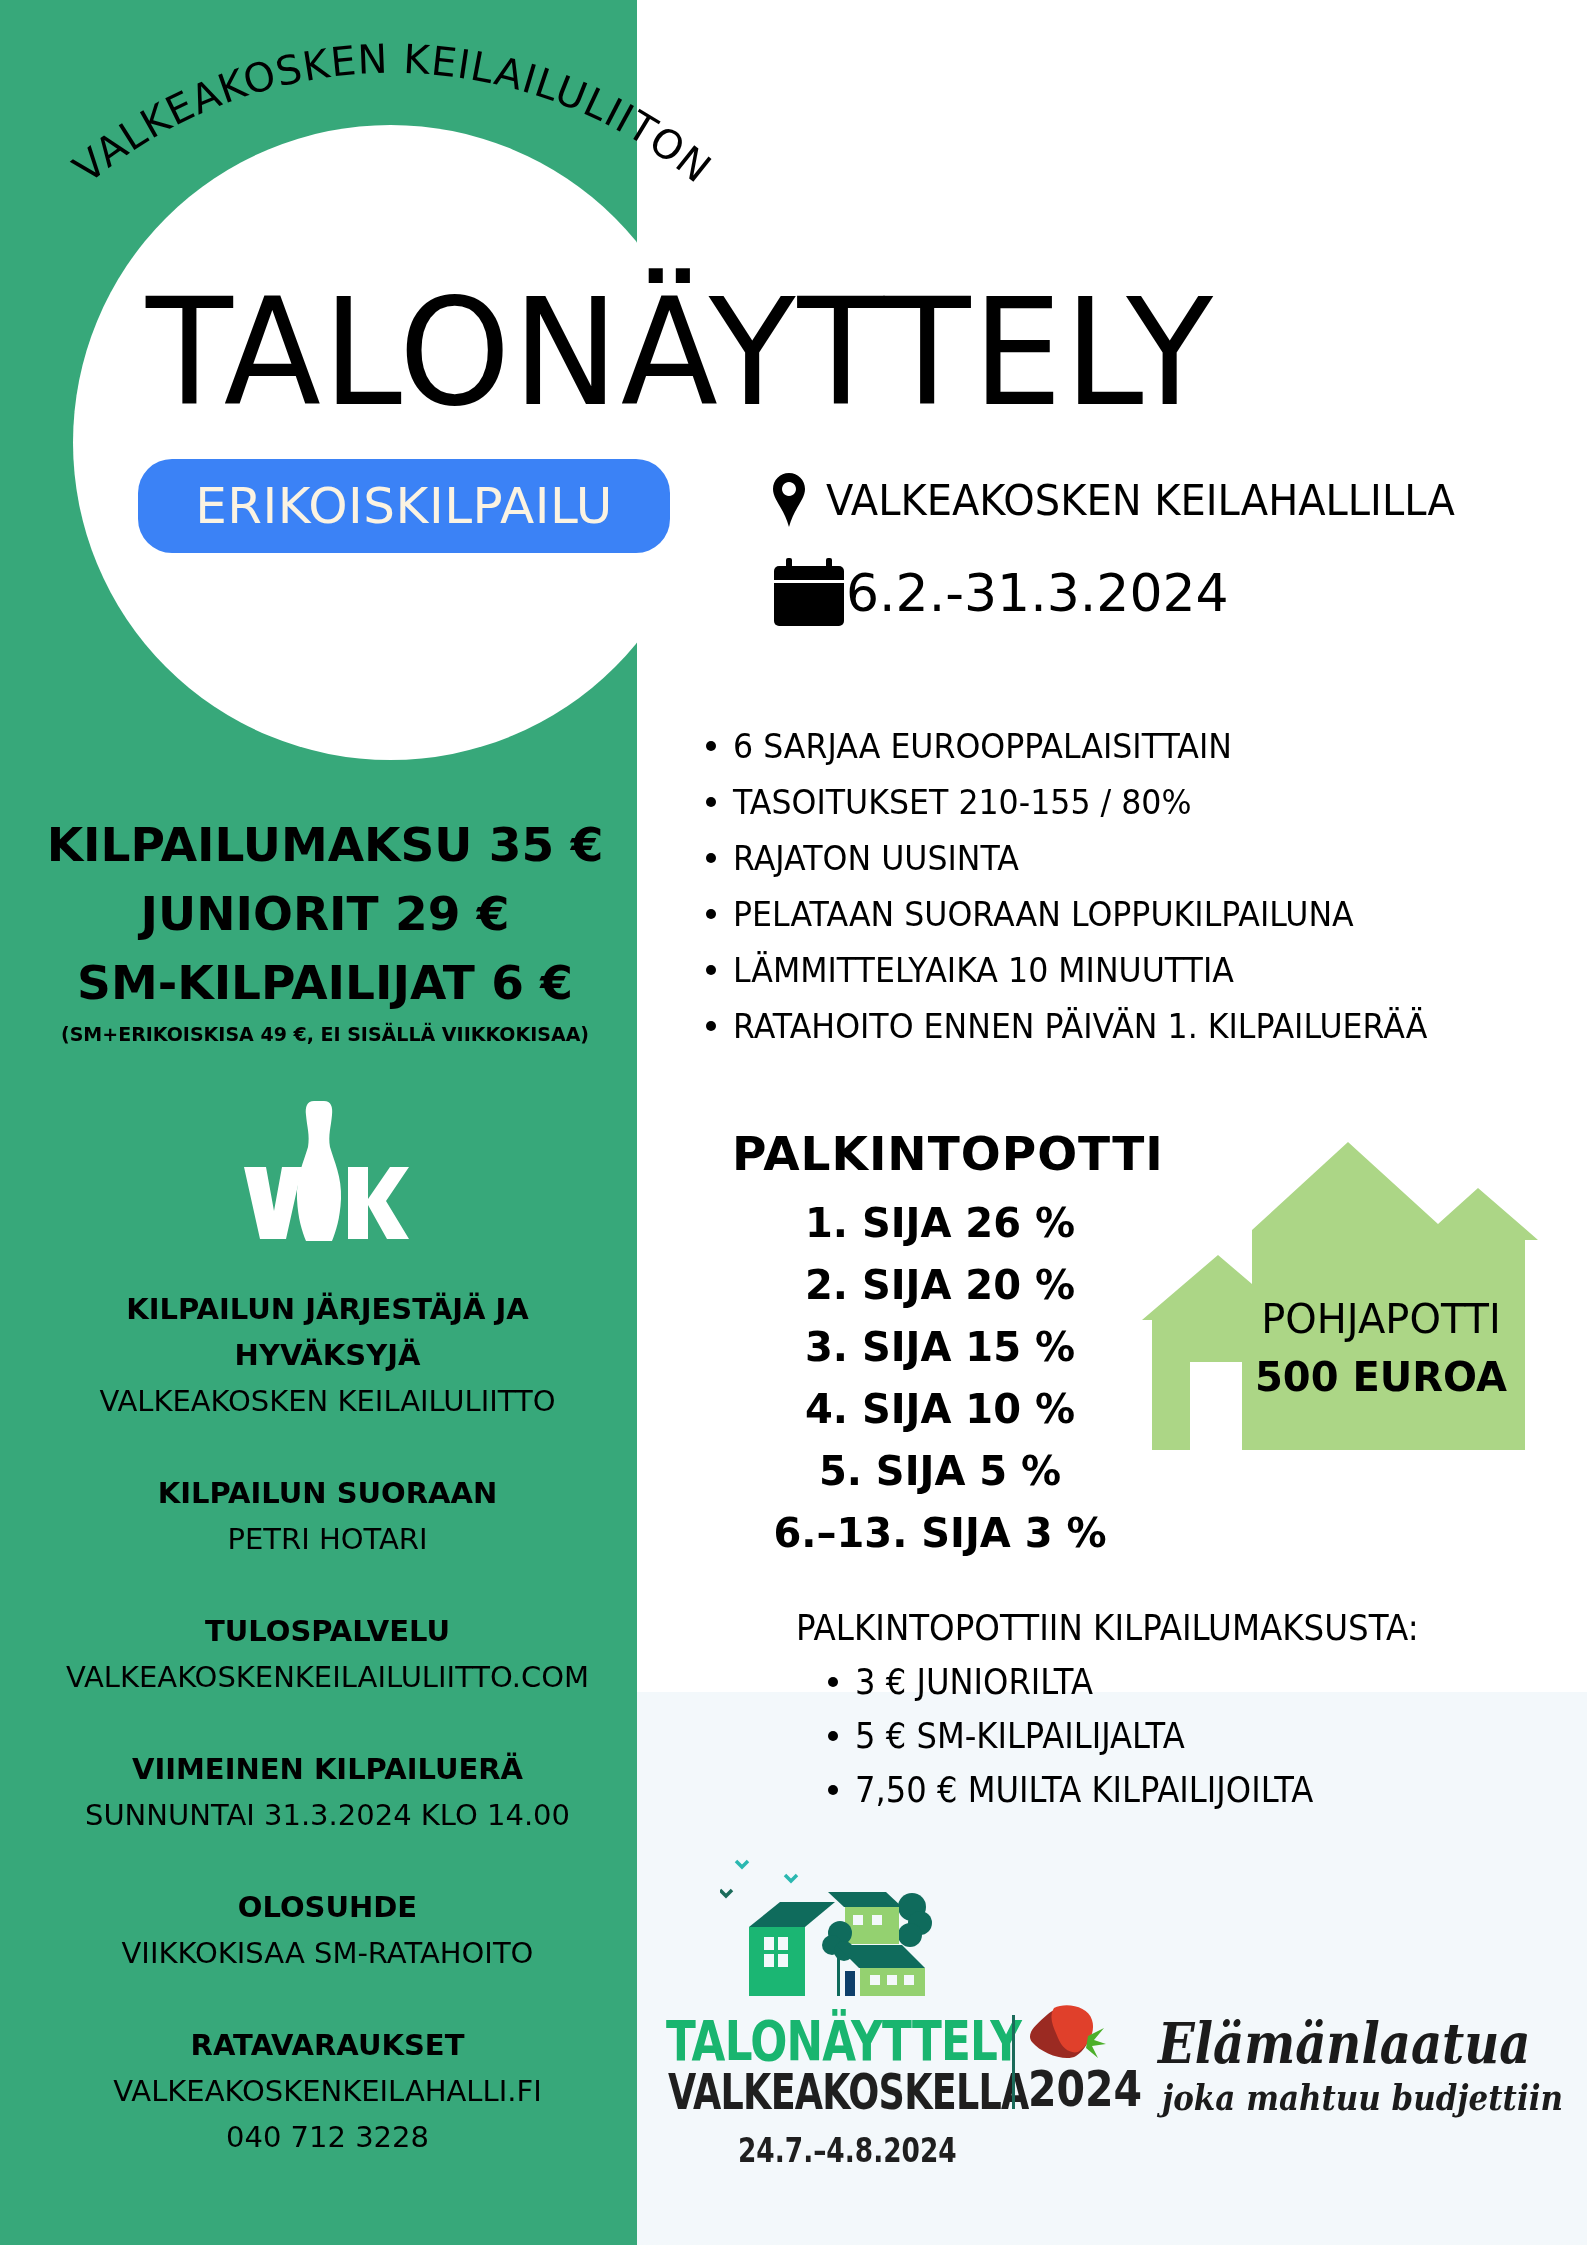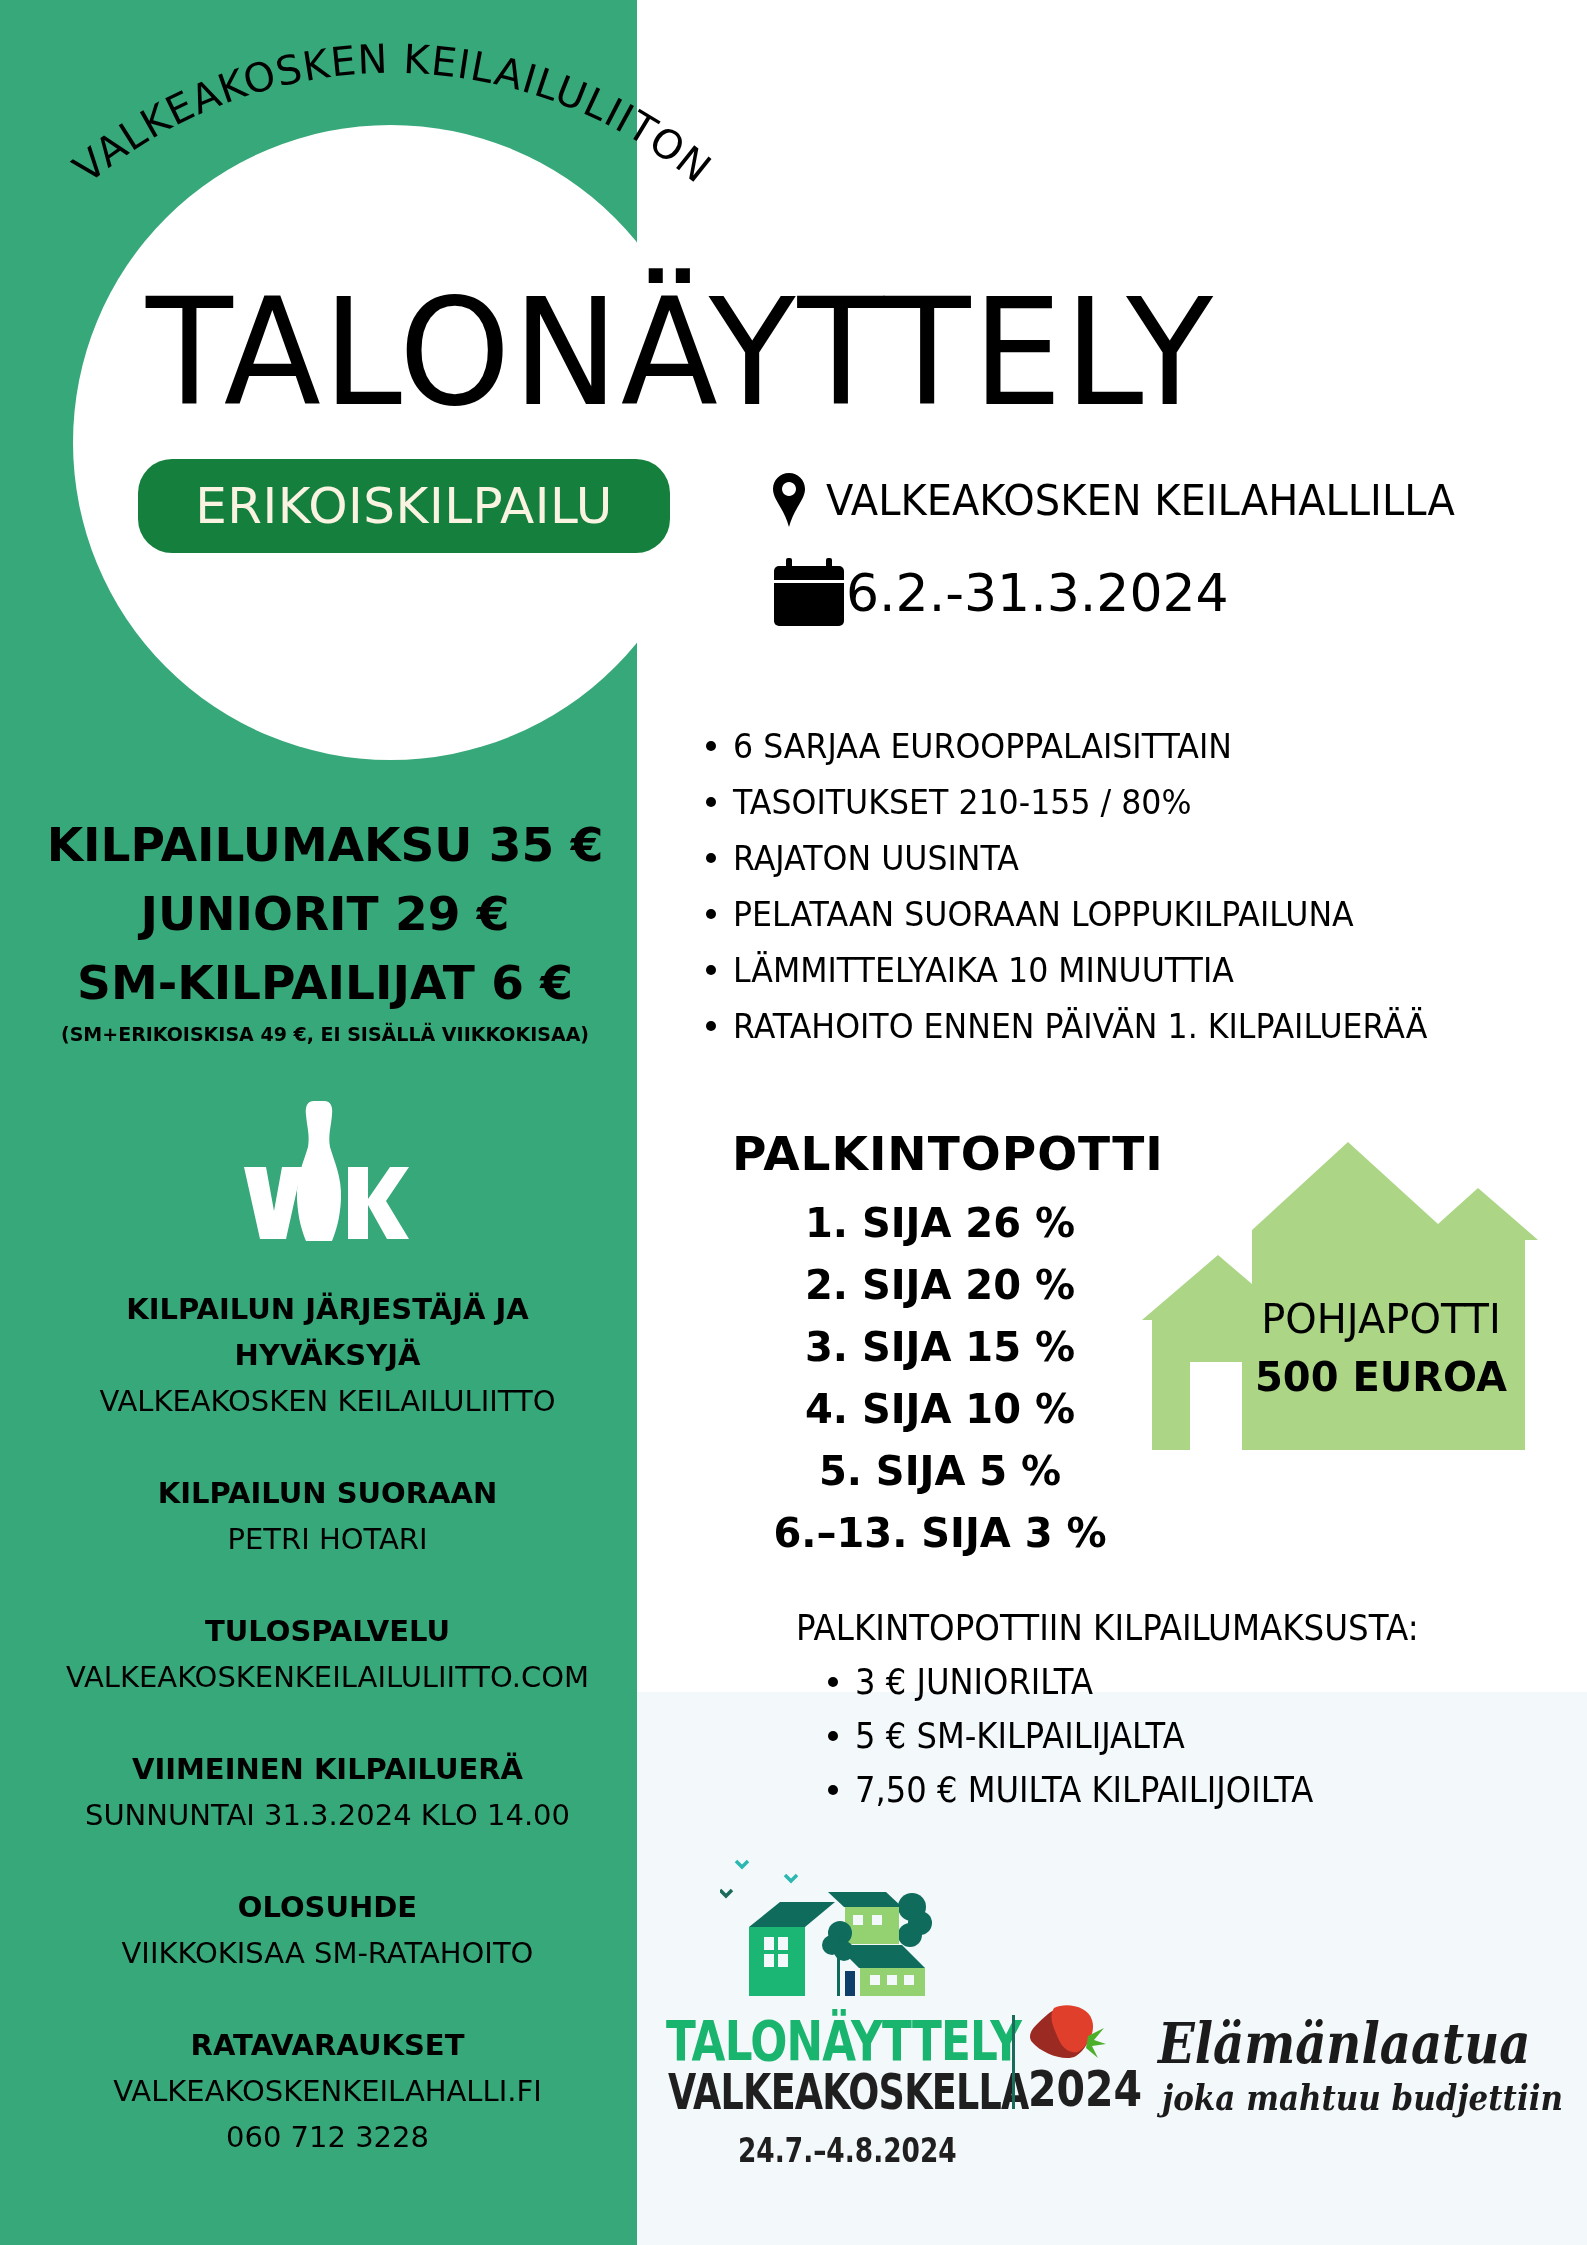--- a/index.html
+++ b/index.html
@@ -10,21 +10,21 @@
   .abs { position: absolute; }
   #green-panel { left: 0; top: 0; width: 637px; height: 2245px; background: #37a87a; }
   #footer-band { left: 637px; top: 1692px; width: 950px; height: 553px; background: #f3f8fb; }
   #big-circle { left: 73px; top: 125px; width: 635px; height: 635px; border-radius: 50%; background: #fff; }
   #circle-clip { left: 0; top: 0; width: 637px; height: 2245px; overflow: hidden; }
   #arc-svg { left: 0; top: 0; width: 800px; height: 300px; }
   #arc-svg text { font-family: "DejaVu Sans", sans-serif; font-size: 40px; letter-spacing: 1px; fill: #000; }
 
   #title { left: 146px; top: 278px; font-size: 148px; line-height: 150px; font-weight: 400;
     letter-spacing: 2px; white-space: nowrap; font-family: "DejaVu Sans", sans-serif; transform: scaleX(0.96); transform-origin: left; }
-  #pill { left: 138px; top: 459px; width: 532px; height: 94px; border-radius: 34px; background: #15803d;
+  #pill { left: 138px; top: 459px; width: 532px; height: 94px; border-radius: 34px; background: #3b82f6;
     display: flex; align-items: center; justify-content: center; }
   #pill span { color: #fbf3e2; font-size: 50px; letter-spacing: 0.5px; }
 
   .info-row { display: flex; align-items: center; white-space: nowrap; }
   #loc-row { left: 772px; top: 470px; height: 60px; }
   #loc-row .txt { font-size: 43px; margin-left: 20px; transform: scaleX(0.93); transform-origin: left; }
   #date-row { left: 772px; top: 557px; height: 72px; }
   #date-row .txt { font-size: 52px; }
 
   #features { left: 706px; top: 718px; margin: 0; padding: 0; list-style: none; }
@@ -174,21 +174,21 @@
     <div class="org-h">VIIMEINEN KILPAILUERÄ</div>
     <div class="org-v">SUNNUNTAI 31.3.2024 KLO 14.00</div>
   </div>
   <div class="org-block">
     <div class="org-h">OLOSUHDE</div>
     <div class="org-v">VIIKKOKISAA SM-RATAHOITO</div>
   </div>
   <div class="org-block">
     <div class="org-h">RATAVARAUKSET</div>
     <div class="org-v">VALKEAKOSKENKEILAHALLI.FI</div>
-    <div class="org-v">060 712 3228</div>
+    <div class="org-v">040 712 3228</div>
   </div>
 </div>
 
 <div id="prize-title" class="abs">PALKINTOPOTTI</div>
 <ul id="prize-list" class="abs">
   <li>1. SIJA 26 %</li>
   <li>2. SIJA 20 %</li>
   <li>3. SIJA 15 %</li>
   <li>4. SIJA 10 %</li>
   <li>5. SIJA 5 %</li>

